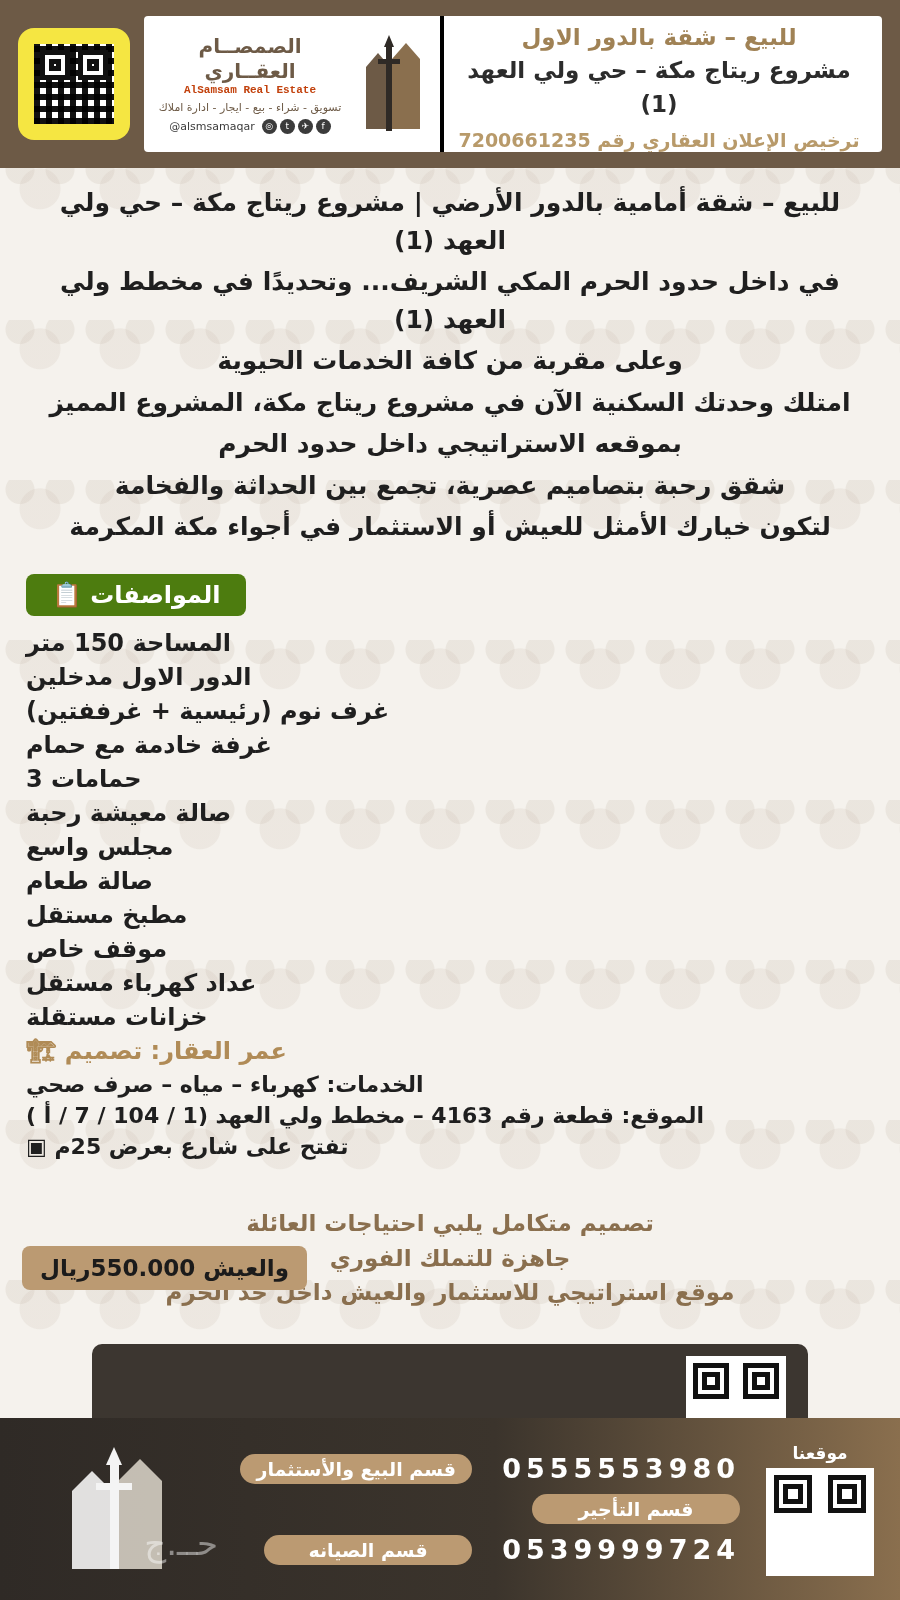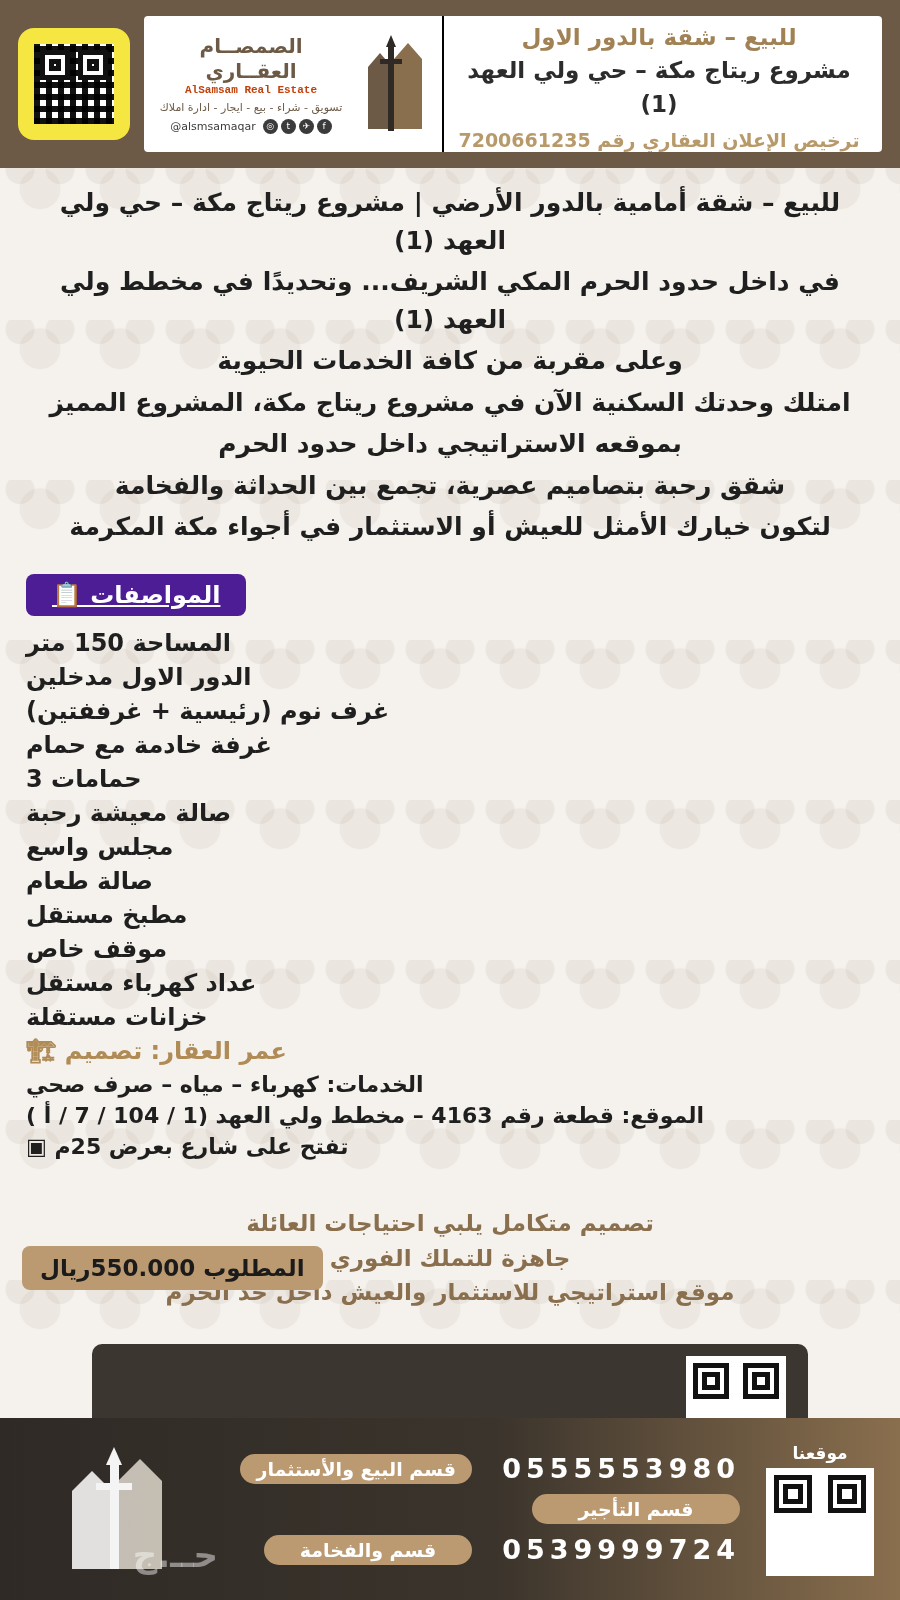--- a/index.html
+++ b/index.html
@@ -78,21 +78,21 @@
   }
   .header-license {
     margin-top: 8px;
     color: #b89a6a;
     font-size: 19px;
     font-weight: bold;
     direction: rtl;
   }
   .header-brand {
     width: 300px;
-    border-right: 2px solid #000000;
+    border-right: 4px solid #000000;
     display: flex;
     align-items: center;
     justify-content: flex-end;
     padding: 6px 10px;
     box-sizing: border-box;
     gap: 6px;
   }
   .brand-words {
     flex: 1;
     text-align: center;
@@ -189,29 +189,28 @@
     line-height: 1.5;
   }
 
   .spec-wrap {
     margin-top: 18px;
     padding: 0 46px 0 26px;
     text-align: left;
   }
   .spec-header {
     display: inline-block;
-    background: #4c1d95;
+    background: #4d7c0f;
     color: #ffffff;
     font-size: 24px;
     font-weight: bold;
     padding: 7px 26px;
     border-radius: 8px;
     float: left;
     margin-bottom: 10px;
-    text-decoration: underline;
   }
   .spec-list {
     clear: both;
     text-align: left;
     direction: rtl;
   }
   .spec-list div {
     font-size: 24px;
     font-weight: bold;
     color: #1f1f1f;
@@ -367,24 +366,24 @@
     align-items: center;
     justify-content: center;
     position: relative;
   }
   .footer-logo-mark {
     opacity: 0.95;
   }
   .footer-watermark {
     position: absolute;
     right: 6px;
-    bottom: 4px;
+    bottom: 16px;
     color: rgba(255,255,255,0.45);
     font-size: 34px;
-    font-weight: bold;
+    font-weight: normal;
   }
 </style>
 </head>
 <body>
 
 <div class="bg-pattern"></div>
 
 <div class="page">
 
   <div class="header-band">
@@ -451,21 +450,21 @@
       <div>عداد كهرباء مستقل</div>
       <div>خزانات مستقلة</div>
       <div class="age-line">عمر العقار: تصميم 🏗</div>
       <div class="extra-line">الخدمات: كهرباء – مياه – صرف صحي</div>
       <div class="extra-line">الموقع: قطعة رقم 4163 – مخطط ولي العهد (1 / 104 / 7 / أ )</div>
       <div class="extra-line">تفتح على شارع بعرض 25م ▣</div>
     </div>
   </div>
 
   <div class="highlight-row">
-    <div class="price-badge">المطلوب 550.000ريال</div>
+    <div class="price-badge">والعيش 550.000ريال</div>
     <div class="highlight-text">تصميم متكامل يلبي احتياجات العائلة</div>
     <div class="highlight-text">جاهزة للتملك الفوري</div>
     <div class="highlight-text">موقع استراتيجي للاستثمار والعيش داخل حد الحرم</div>
   </div>
 
   <div class="app-banner">
     <div class="app-qr qr"></div>
   </div>
 
   <div class="tagline">الصمصام العقاري | عندما تجتمع الخبرة العقارية بالتسويق الذكي</div>
@@ -477,21 +476,21 @@
     </div>
     <div class="footer-phones">
       <div class="phone-row">
         <span class="dept-pill">قسم البيع والأستثمار</span>
         <span class="phone-num">0555553980</span>
       </div>
       <div class="phone-row">
         <span class="dept-pill">قسم التأجير</span>
       </div>
       <div class="phone-row">
-        <span class="dept-pill">قسم والفخامة</span>
+        <span class="dept-pill">قسم الصيانه</span>
         <span class="phone-num">0539999724</span>
       </div>
     </div>
     <div class="footer-logo">
       <svg class="footer-logo-mark" width="150" height="140" viewBox="0 0 150 140" aria-hidden="true">
         <polygon points="28,130 28,52 48,32 68,52 68,130" fill="#ffffff" opacity="0.9"></polygon>
         <polygon points="74,130 74,42 96,20 118,42 118,130" fill="#e8e0d5" opacity="0.85"></polygon>
         <rect x="66" y="26" width="9" height="104" fill="#ffffff"></rect>
         <polygon points="70,8 78,26 62,26" fill="#ffffff"></polygon>
         <rect x="52" y="44" width="36" height="7" fill="#ffffff"></rect>

